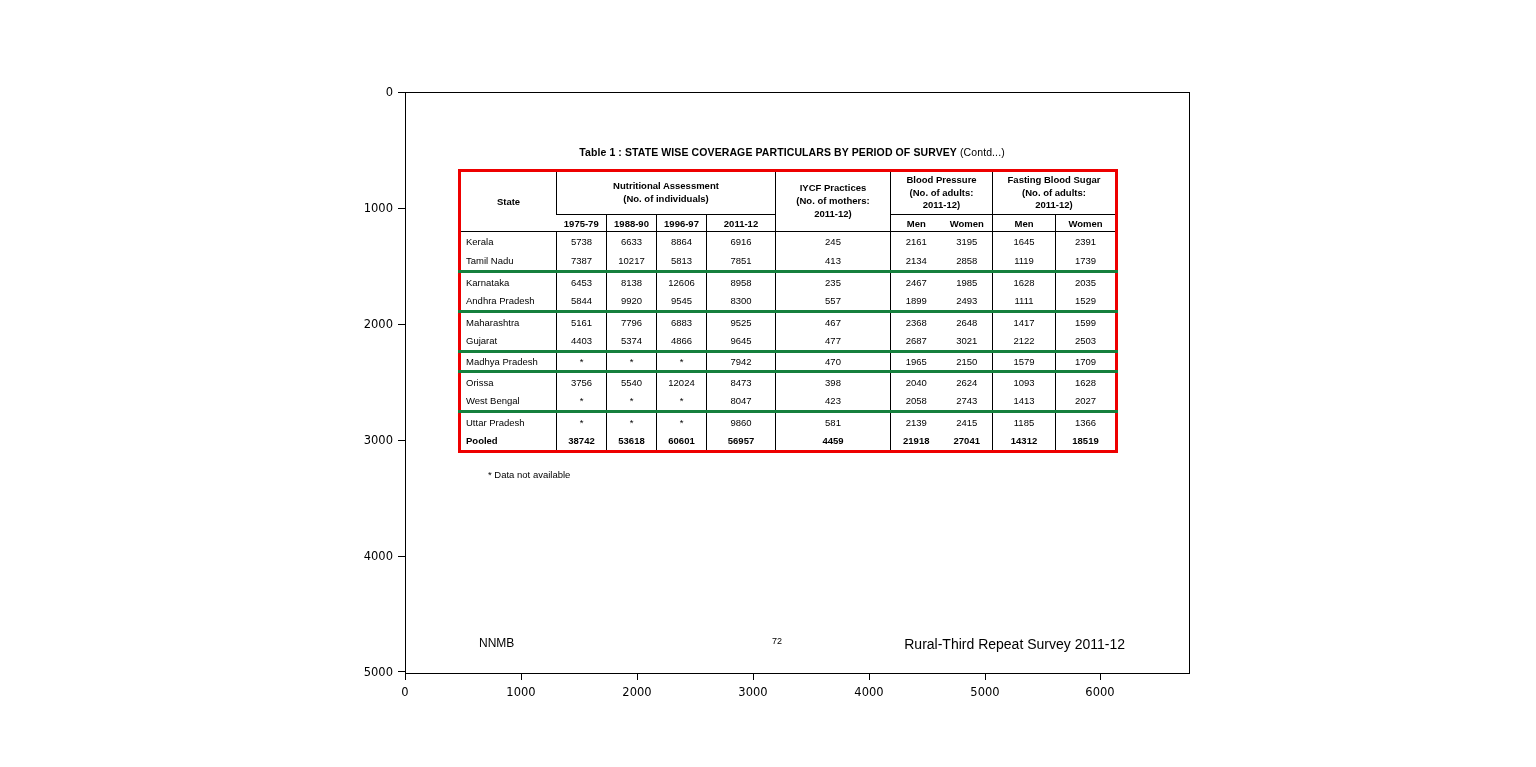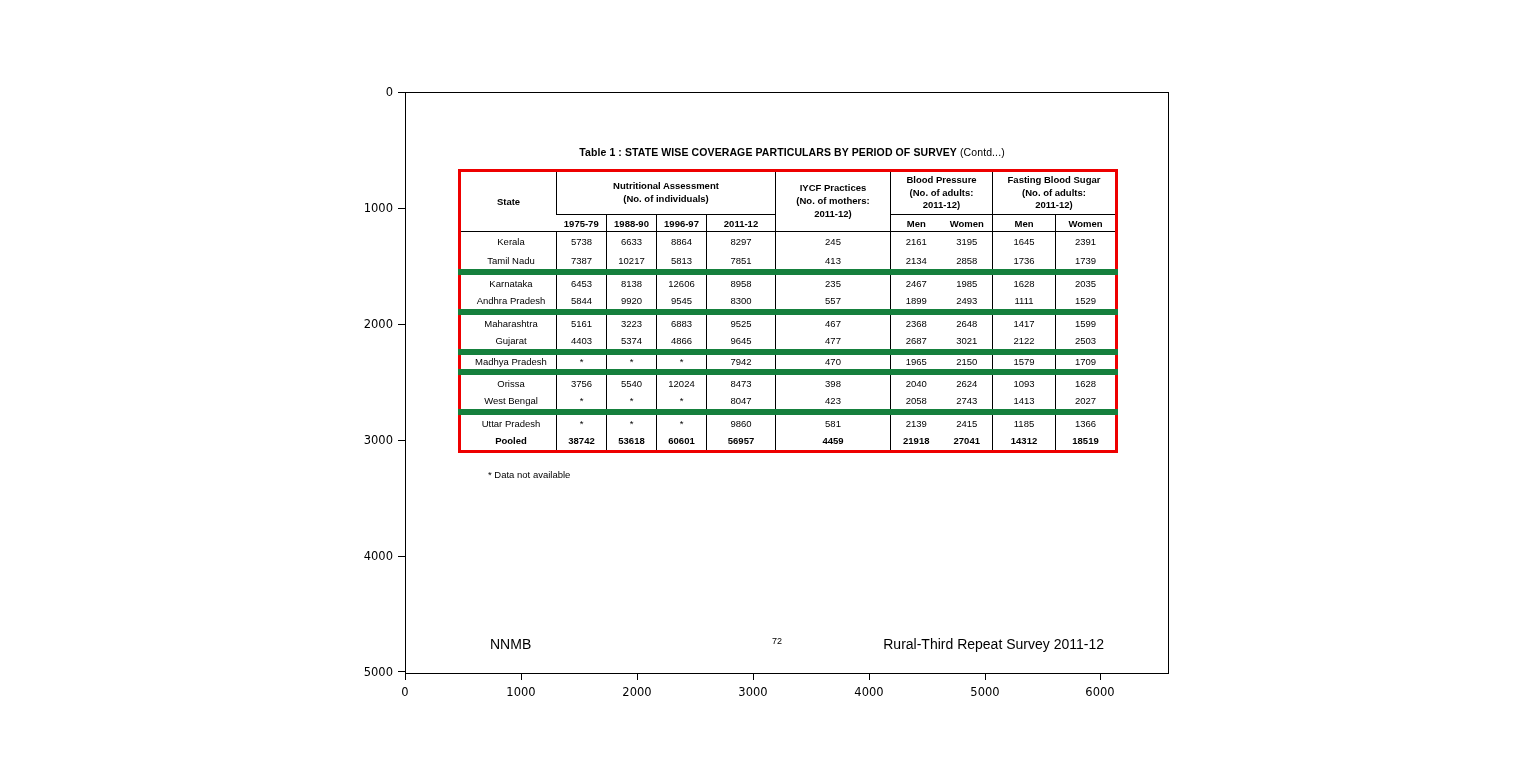--- a/index.html
+++ b/index.html
@@ -4,21 +4,21 @@
 <style>
   * { margin:0; padding:0; box-sizing:content-box; }
   html,body { background:#fff; }
   #screen {
     position:relative; width:1536px; height:767px; background:#ffffff;
     font-family:"Liberation Sans", sans-serif; color:#000; overflow:hidden;
   }
   
   #axes {
     position:absolute; left:405px; top:92px; width:762px; height:580px;
-    border:1px solid #000; background:#fff;
+    border:1px solid #000; background:#fff;padding-left:21px;
   }
   .ytick-label {
     position:absolute; width:55px; text-align:right;
     font-family:"DejaVu Sans", sans-serif; font-size:11.5px; line-height:14px;
   }
   .xtick-label {
     position:absolute; width:60px; text-align:center;
     font-family:"DejaVu Sans", sans-serif; font-size:11.5px; line-height:14px;
   }
   .tick-v { position:absolute; width:7px; height:1px; background:#000; }
@@ -37,32 +37,32 @@
     background:#fff;
   }
   #covtable th, #covtable td {
     padding:0; font-size:9.5px; text-align:center; vertical-align:middle;
     border:0 solid #000; border-left-width:1px; overflow:hidden;
   }
   #covtable th { font-weight:bold; }
   #covtable tr th:first-child, #covtable tbody td:first-child { border-left-width:0; }
   #covtable .no-left { border-left-width:0 !important; }
   #covtable thead th { border-bottom:1px solid #000; }
-  #covtable tbody tr.group-end td { border-bottom:6px solid #15803d;margin-top:44px; }
+  #covtable tbody tr.group-end td { border-bottom:3px solid #15803d;margin-top:44px; }
   #covtable tbody tr { height:20px; }
   #covtable .h1 th { height:42px; }
   #covtable .h2 th { height:16px;margin-top:20px; }
   #covtable .ml { white-space:pre-line; line-height:1.35; }
-  #covtable .state-cell { text-align:center; padding-left:5px; }
+  #covtable .state-cell { text-align:left; padding-left:5px; }
   #covtable tr.bold-row td { font-weight:bold; }
 
   .footnote {
     position:absolute; left:82px; top:376px; font-size:9.5px;
   }
-  .page-footer-left  { position:absolute; left:73px;  top:543px; font-size:14px;margin-left:11px; }
+  .page-footer-left  { position:absolute; left:73px;  top:543px; font-size:12px; }
   .page-footer-center{ position:absolute; left:351px; top:543px; width:40px; text-align:center; font-size:9px; }
   .page-footer-right { position:absolute; right:64px; top:543px; font-size:14px; }
 </style>
 </head>
 <body>
 
 <div id="screen">
 
   <div class="tick-v" style="left:398px; top:92px;"></div>
   <div class="tick-v" style="left:398px; top:208px;"></div>
@@ -136,37 +136,37 @@
           <th>Men</th>
           <th>Women</th>
         </tr>
       </thead>
       <tbody>
           <tr>
             <td class="state-cell">Kerala</td>
             <td>5738</td>
             <td>6633</td>
             <td>8864</td>
-            <td>8297</td>
+            <td>6916</td>
             <td>245</td>
             <td>2161</td>
             <td class="no-left">3195</td>
             <td>1645</td>
             <td>2391</td>
           </tr>
           <tr class="group-end">
             <td class="state-cell">Tamil Nadu</td>
             <td>7387</td>
             <td>10217</td>
             <td>5813</td>
             <td>7851</td>
             <td>413</td>
             <td>2134</td>
             <td class="no-left">2858</td>
-            <td>1736</td>
+            <td>1119</td>
             <td>1739</td>
           </tr>
           <tr>
             <td class="state-cell">Karnataka</td>
             <td>6453</td>
             <td>8138</td>
             <td>12606</td>
             <td>8958</td>
             <td>235</td>
             <td>2467</td>
@@ -182,21 +182,21 @@
             <td>8300</td>
             <td>557</td>
             <td>1899</td>
             <td class="no-left">2493</td>
             <td>1111</td>
             <td>1529</td>
           </tr>
           <tr>
             <td class="state-cell">Maharashtra</td>
             <td>5161</td>
-            <td>3223</td>
+            <td>7796</td>
             <td>6883</td>
             <td>9525</td>
             <td>467</td>
             <td>2368</td>
             <td class="no-left">2648</td>
             <td>1417</td>
             <td>1599</td>
           </tr>
           <tr class="group-end">
             <td class="state-cell">Gujarat</td>

